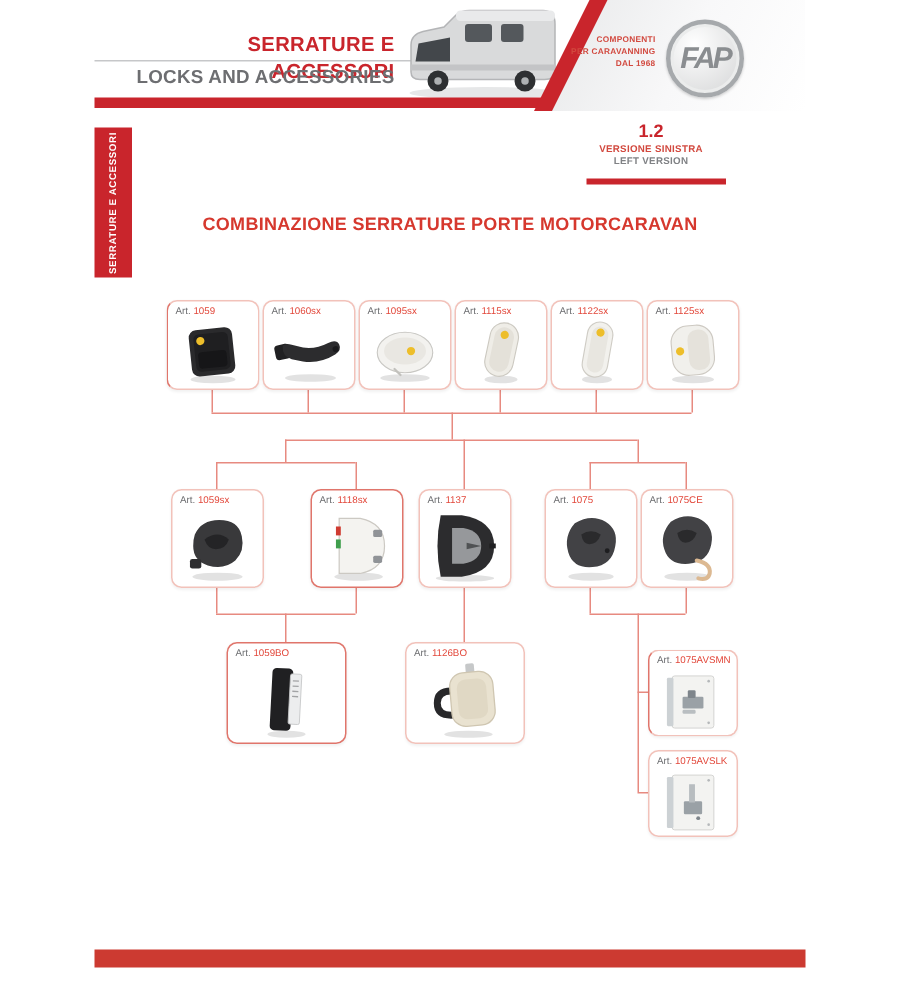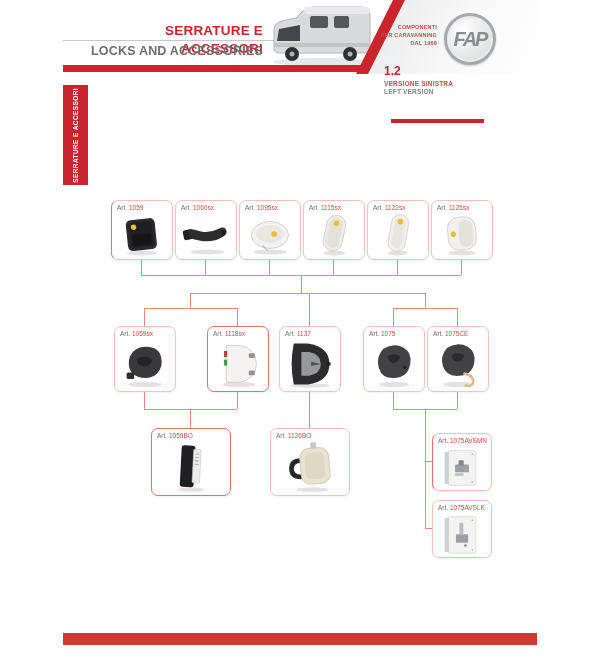--- a/index.html
+++ b/index.html
@@ -21,21 +21,21 @@
   .tagline { position:absolute; left:352px; top:23px; width:85px; text-align:right;
              font-size:5.5px; font-weight:bold; color:#d2493f; line-height:8px; letter-spacing:.2px; }
   .logo-circle { position:absolute; left:444px; top:13px; width:46px; height:46px;
                  border:3px solid #a6a9ac; border-radius:50%;
                  background:radial-gradient(circle at 35% 30%, #ffffff, #d4d5d6);
                  box-shadow: inset 0 0 0 2px #ebecec, 0 1px 2px rgba(0,0,0,.18);
                  display:flex; align-items:center; justify-content:center; }
   .logo-text { font-style:italic; font-weight:bold; font-size:20px; color:#8a8d90; letter-spacing:-2px; }
 
   
-  .version-block { position:absolute; left:384px; top:64px; width:100px; text-align:left; }
+  .version-block { position:absolute; left:384px; top:80px; width:100px; text-align:center; }
   .version-number { font-size:12px; font-weight:bold; color:#c9252c; }
   .version-it { font-size:6.5px; font-weight:bold; color:#d2493f; margin-top:2px; letter-spacing:.2px; }
   .version-en { font-size:6.5px; font-weight:bold; color:#808285; margin-top:1px; letter-spacing:.2px; }
   .version-line { position:absolute; left:391px; top:119px; width:93px; height:4px; background:#c9252c; }
 
   
   .side-tab { position:absolute; left:63px; top:85px; width:25px; height:100px; background:#c9252c;
               display:flex; align-items:center; justify-content:center; }
   .side-tab-label { writing-mode:vertical-rl; transform:rotate(180deg); color:#fff;
                     font-size:6.5px; font-weight:bold; letter-spacing:.4px; white-space:nowrap; }
@@ -108,20 +108,21 @@
     <div class="version-number">1.2</div>
     <div class="version-it">VERSIONE SINISTRA</div>
     <div class="version-en">LEFT VERSION</div>
   </div>
   <div class="version-line"></div>
 
   <div class="side-tab">
     <span class="side-tab-label">SERRATURE E ACCESSORI</span>
   </div>
 
+  <div class="section-title-it">COMBINAZIONE SERRATURE PORTE MOTORCARAVAN</div>
 
   <div class="v-line" style="left:141px;top:258px;height:17px"></div>
   <div class="v-line" style="left:205px;top:258px;height:17px"></div>
   <div class="v-line" style="left:269px;top:258px;height:17px"></div>
   <div class="v-line" style="left:333px;top:258px;height:17px"></div>
   <div class="v-line" style="left:397px;top:258px;height:17px"></div>
   <div class="v-line" style="left:461px;top:258px;height:17px"></div>
   <div class="h-line" style="left:141px;top:275px;width:320px"></div>
   <div class="v-line" style="left:301px;top:275px;height:18px"></div>
   <div class="h-line" style="left:190px;top:293px;width:235px"></div>

